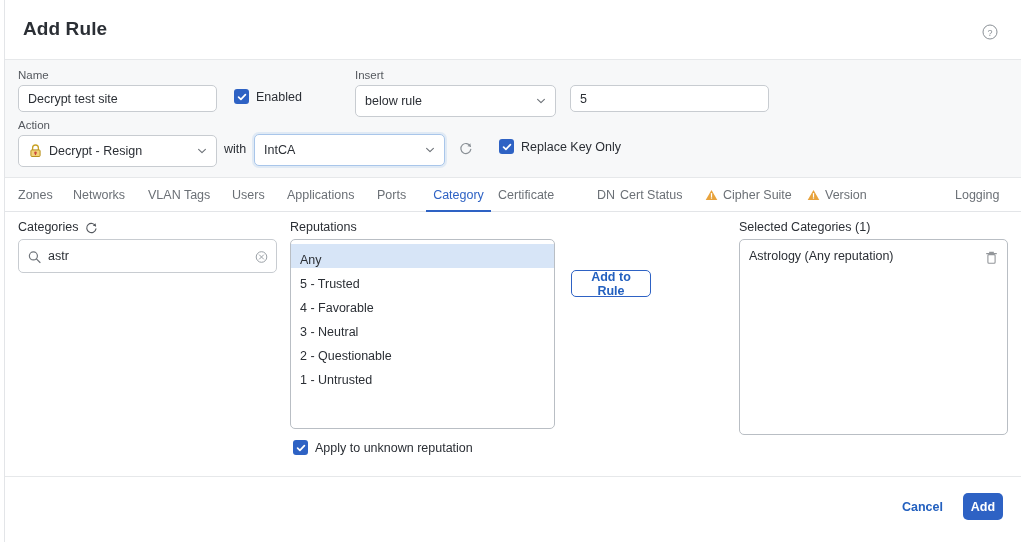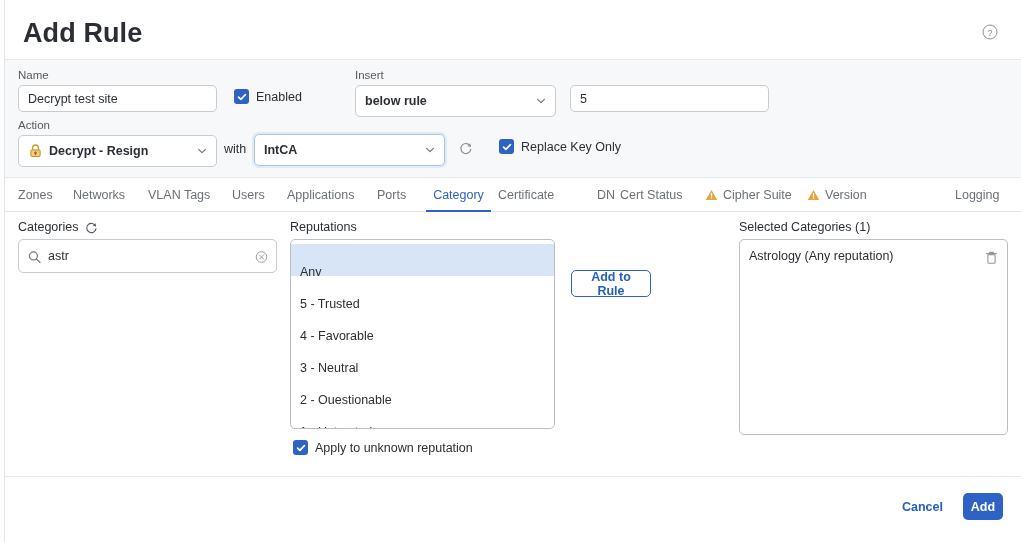--- a/index.html
+++ b/index.html
@@ -22,21 +22,21 @@
     background: #e3e5e8;
   }
 
   
   .dialog-header {
     position: absolute; left: 5px; top: 0; width: 1016px; height: 59px;
     background: #ffffff;
   }
   .dialog-title {
     position: absolute; left: 18px; top: 18px;
-    font-size: 27px; font-weight: bold; color: #2b2f35;
+    font-size: 19px; font-weight: bold; color: #2b2f35;
     letter-spacing: .1px;
   }
   .help-icon {
     position: absolute; right: 23px; top: 24px;
     width: 16px; height: 16px; cursor: pointer;
   }
 
   
   .form-band {
     position: absolute; left: 5px; top: 59px; width: 1016px; height: 119px;
@@ -60,21 +60,20 @@
   }
   .sel-box {
     position: absolute;
     background: #fff;
     border: 1px solid #c8ccd1;
     border-radius: 5px;
     font-size: 12.5px; color: #2b2f35;
     display: flex; align-items: center;
     padding: 15px 9px;
     cursor: pointer;
-    font-weight: bold;
   }
   .sel-box.focused {
     border: 1.5px solid #a9c6ea;
     box-shadow: 0 0 0 2px rgba(120,170,230,.18);
   }
   .chev {
     position: absolute; right: 9px; top: 50%; transform: translateY(-50%);
     width: 10px; height: 10px;
   }
   .chev svg { display: block; }
@@ -135,21 +134,21 @@
   }
   .listbox {
     position: absolute;
     background: #fff;
     border: 1px solid #b9bec4;
     border-radius: 5px;
     overflow: hidden;
   }
   .listrow {
     height: 24px; line-height: 24px;
-    padding: 16px 9px;
+    padding: 4px 9px;
     font-size: 12.5px; color: #2b2f35;
     white-space: nowrap; overflow: hidden; text-overflow: ellipsis;
     cursor: pointer;
   }
   .listrow.selected { background: #d7e5f7; }
   .listrow.first { margin-top: 4px; }
 
   .search-wrap {
     position: absolute;
     background: #fff;

